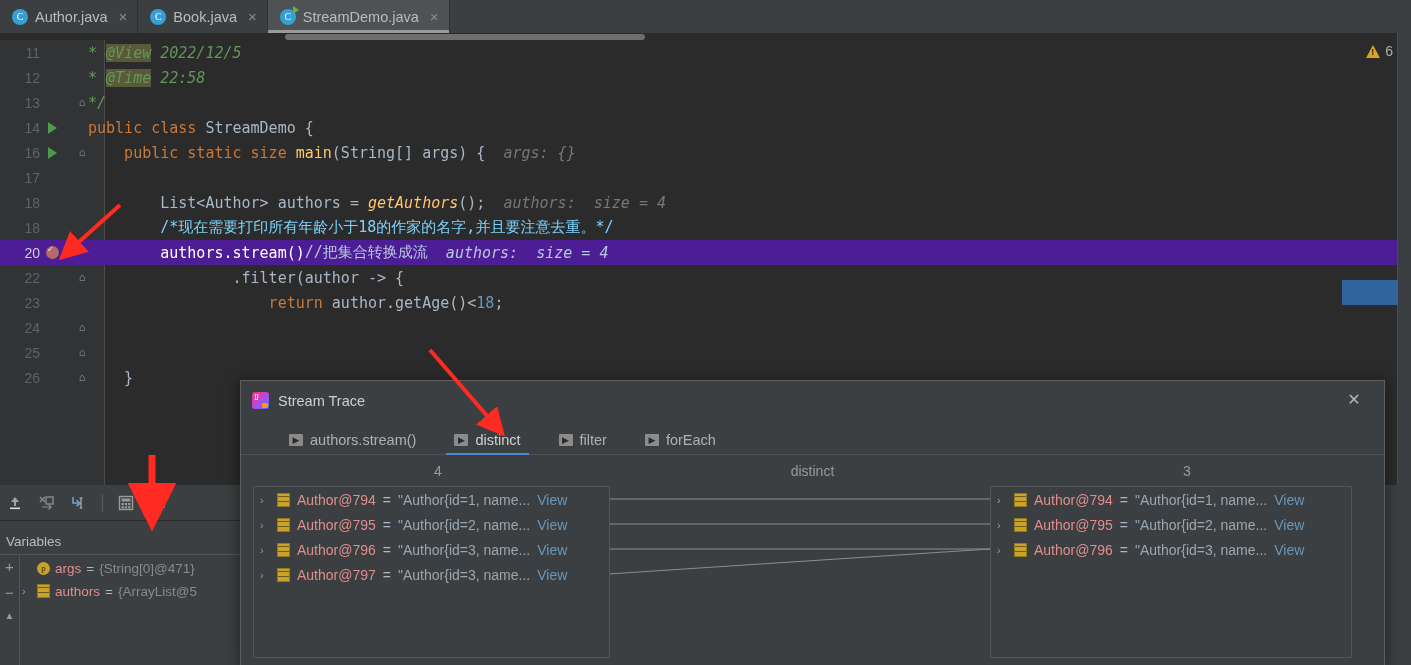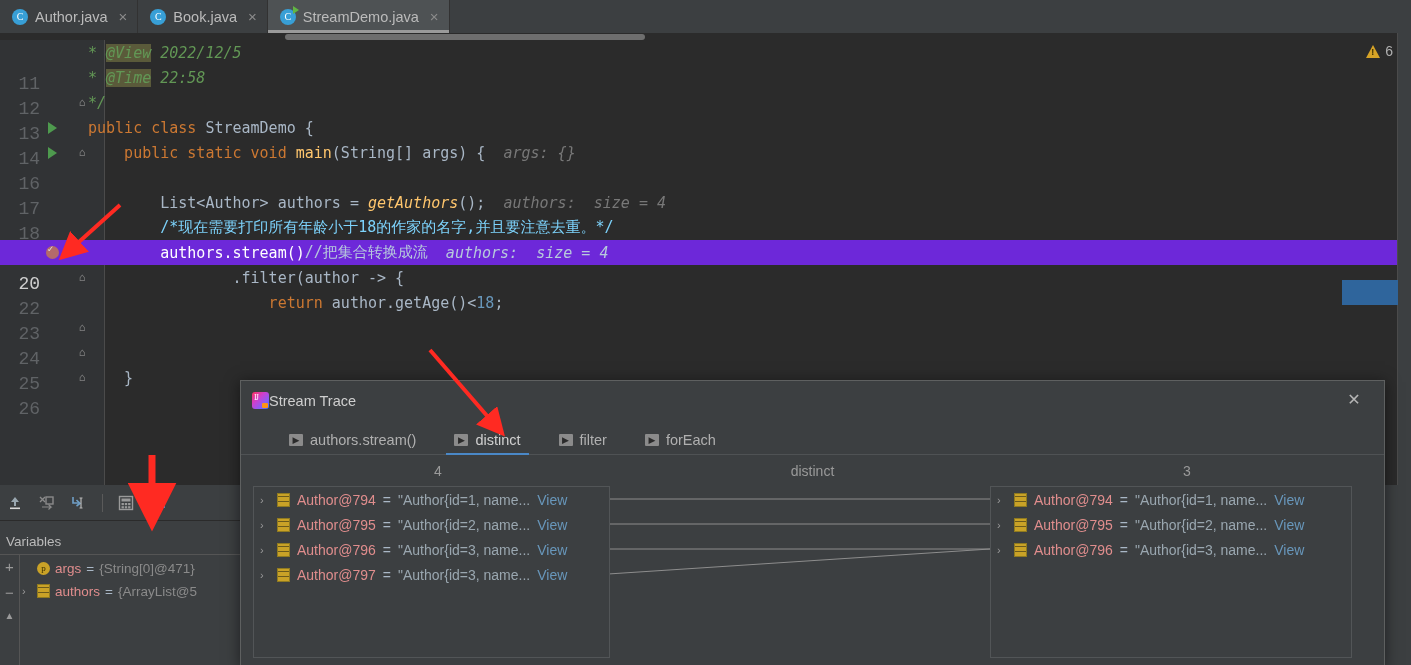--- a/index.html
+++ b/index.html
@@ -94,30 +94,29 @@
     width: 1411px;
   }
   .row {
     position: relative;
     height: 25px;
     display: flex; align-items: center;
     font-family: "DejaVu Sans Mono", monospace;
     font-size: 15px;
     white-space: pre;
   }
-  .row.current { background: #6d28d9; }
+  .row.current { background: #4c1d95; }
   .row.current .lnum { color: #cfcfcf; }
   .lnum {
     position: absolute; left: 0; top: 0;
     width: 40px; height: 25px;
     display: flex; align-items: center; justify-content: flex-end;
     color: #606366;
-    font-family: Liberation Mono, monospace;
-    font-size: 18px;
-    margin-top: 31px;
+    font-family: Liberation Sans, sans-serif;
+    font-size: 14px;
   }
   .gicon {
     position: absolute; left: 43px; top: 0;
     width: 18px; height: 25px;
     display: flex; align-items: center; justify-content: center;
   }
   .fold {
     position: absolute; left: 74px; top: 0;
     width: 16px; height: 25px;
     display: flex; align-items: center; justify-content: center;
@@ -262,20 +261,21 @@
     background: #3c3f41;
     border: 1px solid #5e6060;
     box-shadow: 0 2px 14px rgba(0,0,0,.5);
   }
   .dlg-title {
     position: absolute; left: 0; top: 0;
     width: 100%; height: 39px;
     display: flex; align-items: center;
     padding-left: 11px; box-sizing: border-box;
     font-size: 14.5px; color: #cfcfcf;
+    gap: 9px;
   }
   .ij-logo {
     width: 17px; height: 17px; position: relative; flex:0 0 auto;
     background: linear-gradient(135deg,#fe315d 0%, #cb41d2 40%, #8b5cf6 70%, #2f6fff 100%);
     border-radius: 3px;
   }
   .ij-logo::after {
     content:"IJ";
     position:absolute; left:2px; top:1px;
     font-size:8px; color:#fff; font-family:"Liberation Serif",serif;
@@ -413,21 +413,21 @@
           <span class="kw">public</span><span class="kw"> class </span><span class="cls">StreamDemo</span><span class="plain"> {</span>
         </span>
       </div>
 
 
       <div class="row">
         <span class="lnum">16</span>
         <span class="gicon"><span class="run-tri"></span></span>
         <span class="fold">⌂</span>
         <span class="code">
-          <span class="kw">    public </span><span class="kw">static </span><span class="kw">void </span><span class="mth">main</span><span class="plain">(String[] args) { </span><span class="hint"> args: {}</span>
+          <span class="kw">    public </span><span class="kw">static </span><span class="kw">size </span><span class="mth">main</span><span class="plain">(String[] args) { </span><span class="hint"> args: {}</span>
         </span>
       </div>
 
       <div class="row">
         <span class="lnum">17</span>
       </div>
 
       <div class="row">
         <span class="lnum">18</span>
         <span class="code">

